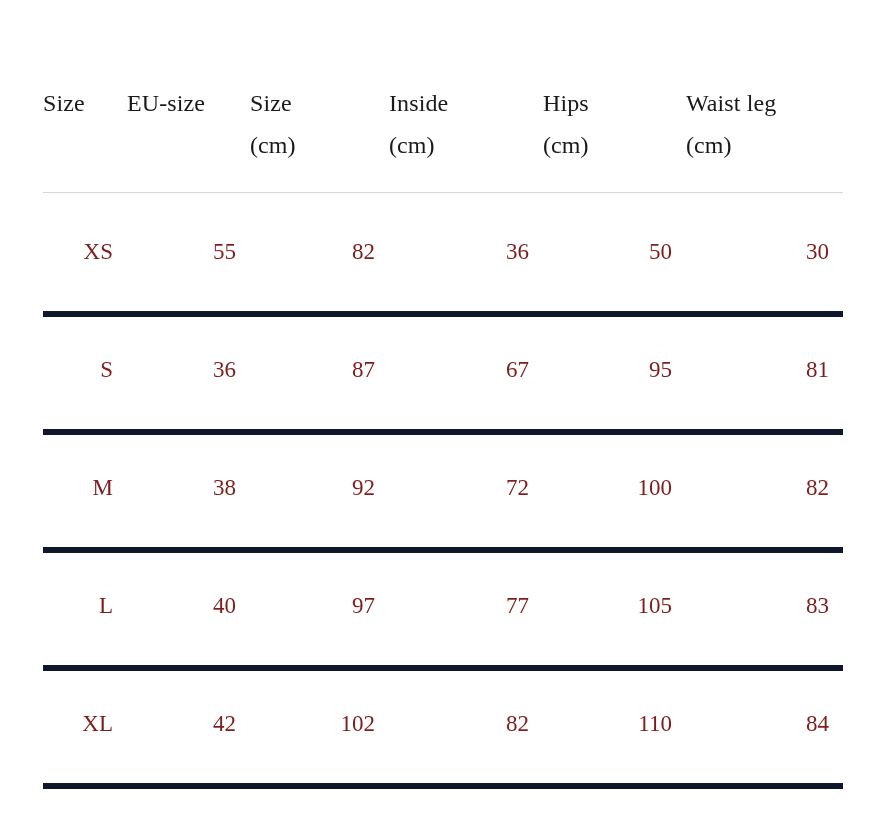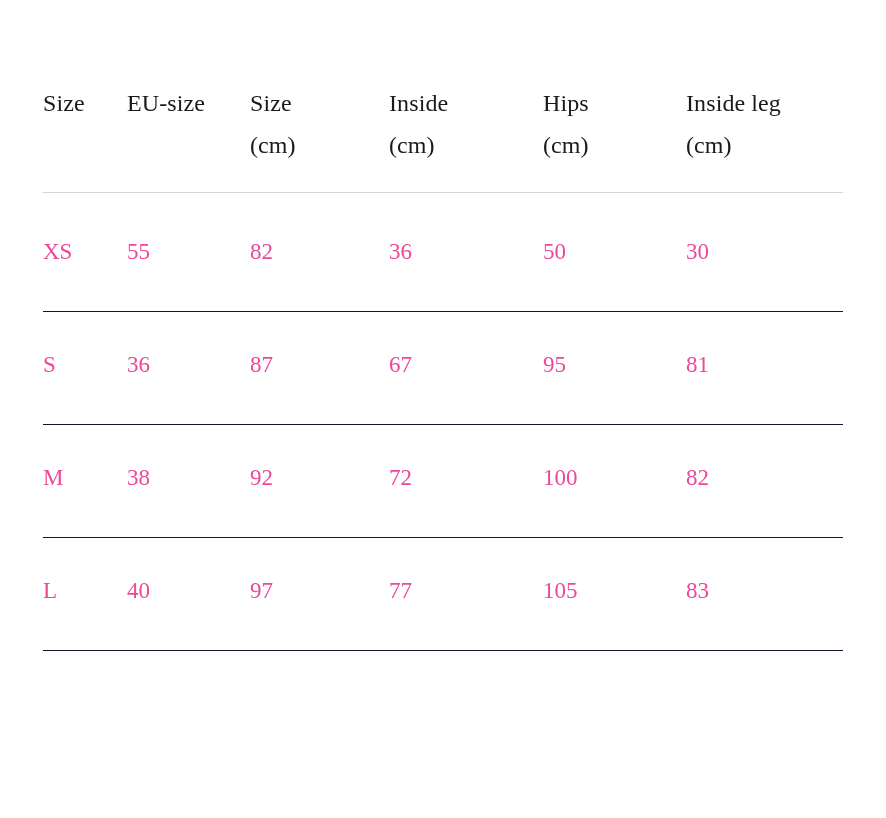--- a/index.html
+++ b/index.html
@@ -67,29 +67,30 @@
   .size-table thead th.col-head-size {
     padding-right: 30px;
     word-break: break-all;
     overflow-wrap: anywhere;
   }
 
   
   .size-table tbody td {
     font-size: 23px;
     line-height: 30px;
-    color: #ec4899;
+    color: #7f1d1d;
     padding-top: 38px;
     padding-bottom: 44px;
     padding-right: 14px;
-    border-bottom: 1px solid #0f172a;
+    border-bottom: 6px solid #0f172a;
     font-variant-numeric: oldstyle-nums;
     -moz-font-feature-settings: "onum";
     -webkit-font-feature-settings: "onum";
     font-feature-settings: "onum";
+    text-align: right;
   }
 
   .size-table tbody td.cell-size {
     font-variant-numeric: normal;
     font-feature-settings: normal;
   }
 
   .size-table tbody tr:first-child td {
     padding-top: 44px;
   }
@@ -119,21 +120,21 @@
         </th>
         <th>
           <span>Inside</span><br>
           <span>(cm)</span>
         </th>
         <th>
           <span>Hips</span><br>
           <span>(cm)</span>
         </th>
         <th>
-          <span>Inside leg</span><br>
+          <span>Waist leg</span><br>
           <span>(cm)</span>
         </th>
       </tr>
     </thead>
 
     <tbody id="table-body">
         <tr>
           <td class="cell-size">XS</td>
           <td>55</td>
           <td>82</td>
@@ -158,16 +159,24 @@
           <td>82</td>
         </tr>
         <tr>
           <td class="cell-size">L</td>
           <td>40</td>
           <td>97</td>
           <td>77</td>
           <td>105</td>
           <td>83</td>
         </tr>
+        <tr>
+          <td class="cell-size">XL</td>
+          <td>42</td>
+          <td>102</td>
+          <td>82</td>
+          <td>110</td>
+          <td>84</td>
+        </tr>
       </tbody>
   </table>
 
 </div>
 
 </body></html>

